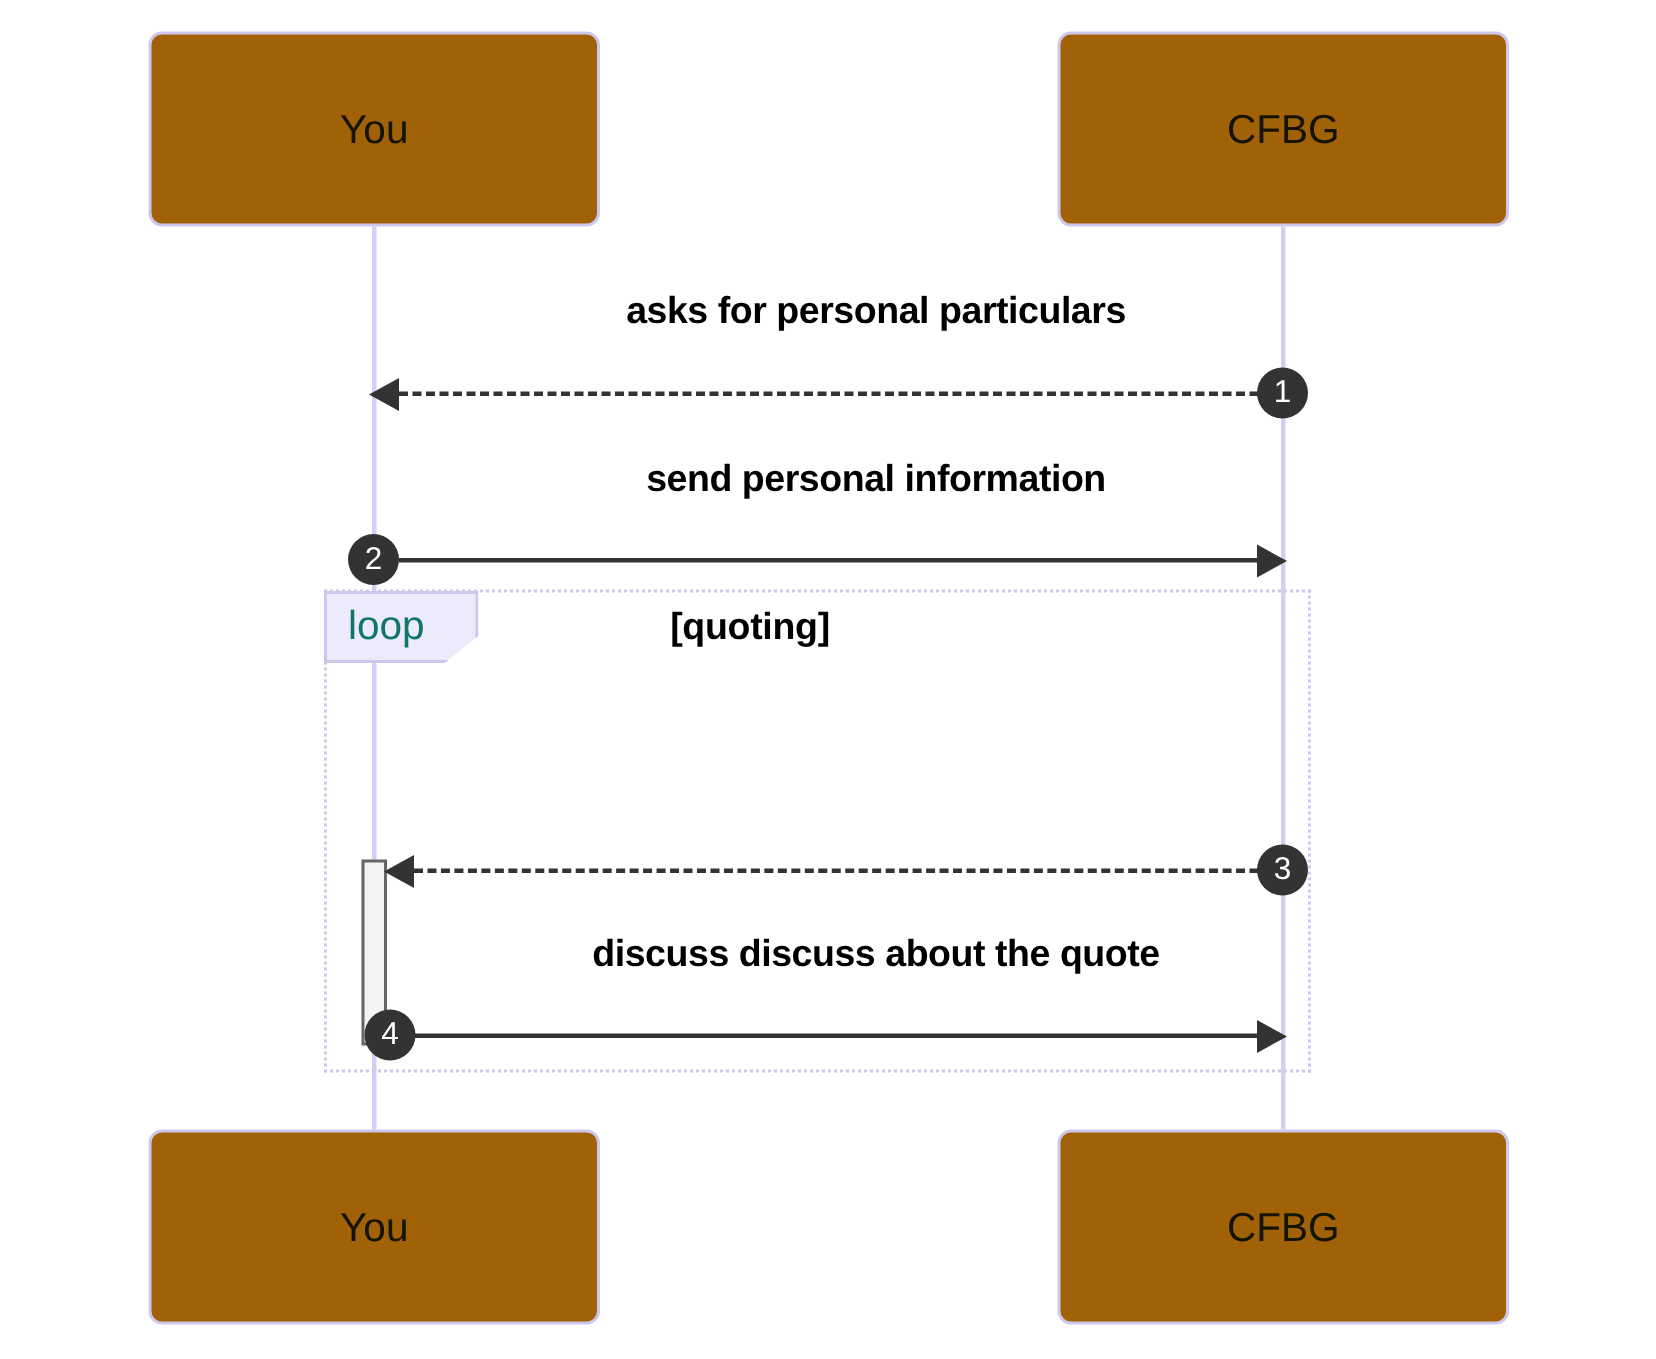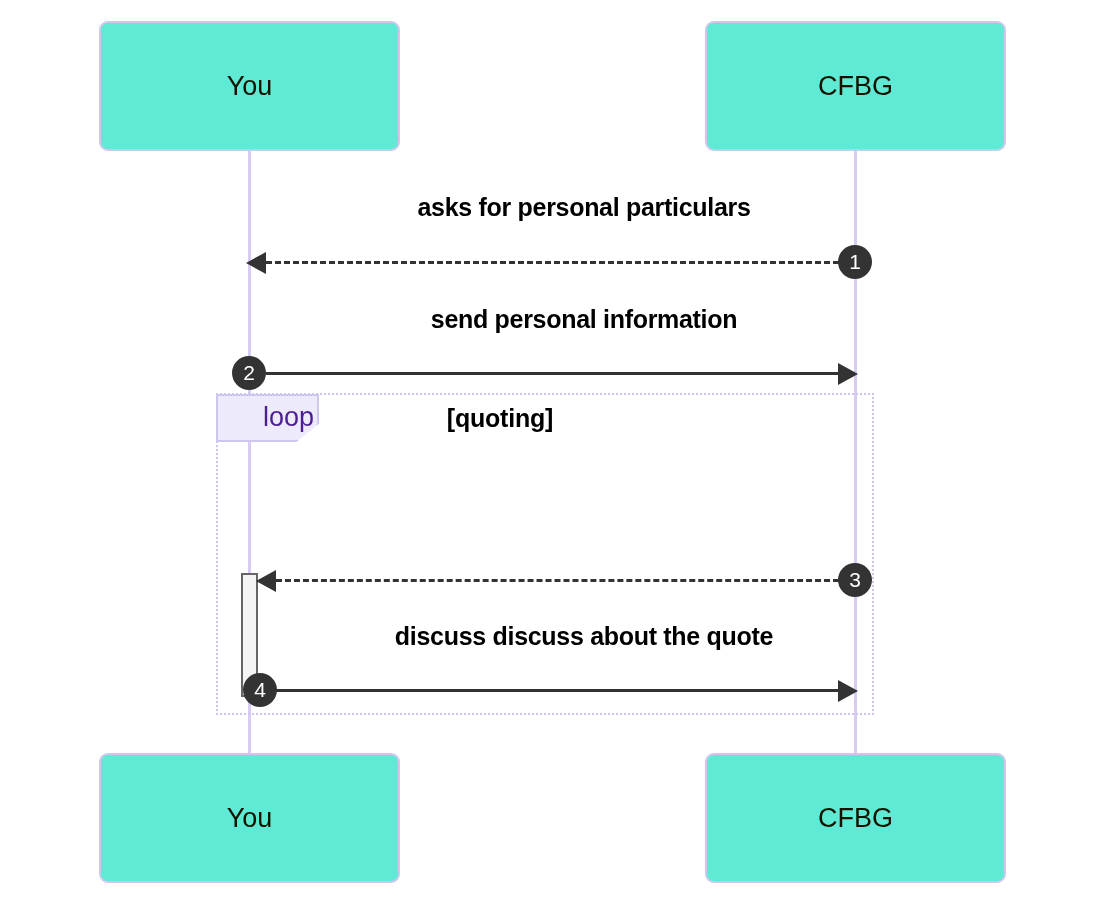--- a/index.html
+++ b/index.html
@@ -16,21 +16,21 @@
     height: 906px;
     background: #ffffff;
     overflow: hidden;
   }
 
   
   .participant {
     position: absolute;
     width: 301px;
     height: 130px;
-    background: #5eead4;
+    background: #a16207;
     border: 2px solid #CFC6EE;
     border-radius: 9px;
     box-sizing: border-box;
     display: flex;
     align-items: center;
     justify-content: center;
   }
   .participant-label {
     font-family: "Liberation Sans", sans-serif;
     font-size: 27px;
@@ -73,23 +73,22 @@
     background: #ECEAFB;
     border: 2px solid #CFC6EE;
     box-sizing: border-box;
     clip-path: polygon(0 0, 100% 0, 100% 62%, 78% 100%, 0 100%);
   }
   #loop-tag-label {
     position: absolute;
     left: 232px;
     top: 403px;
     font-size: 27px;
-    color: #4c1d95;
+    color: #0f766e;
     line-height: 1.1;
-    margin-left: 31px;
   }
   #loop-condition {
     position: absolute;
     left: 0;
     right: 0;
     top: 404px;
     text-align: center;
     font-size: 25px;
     font-weight: bold;
     color: #000000;

